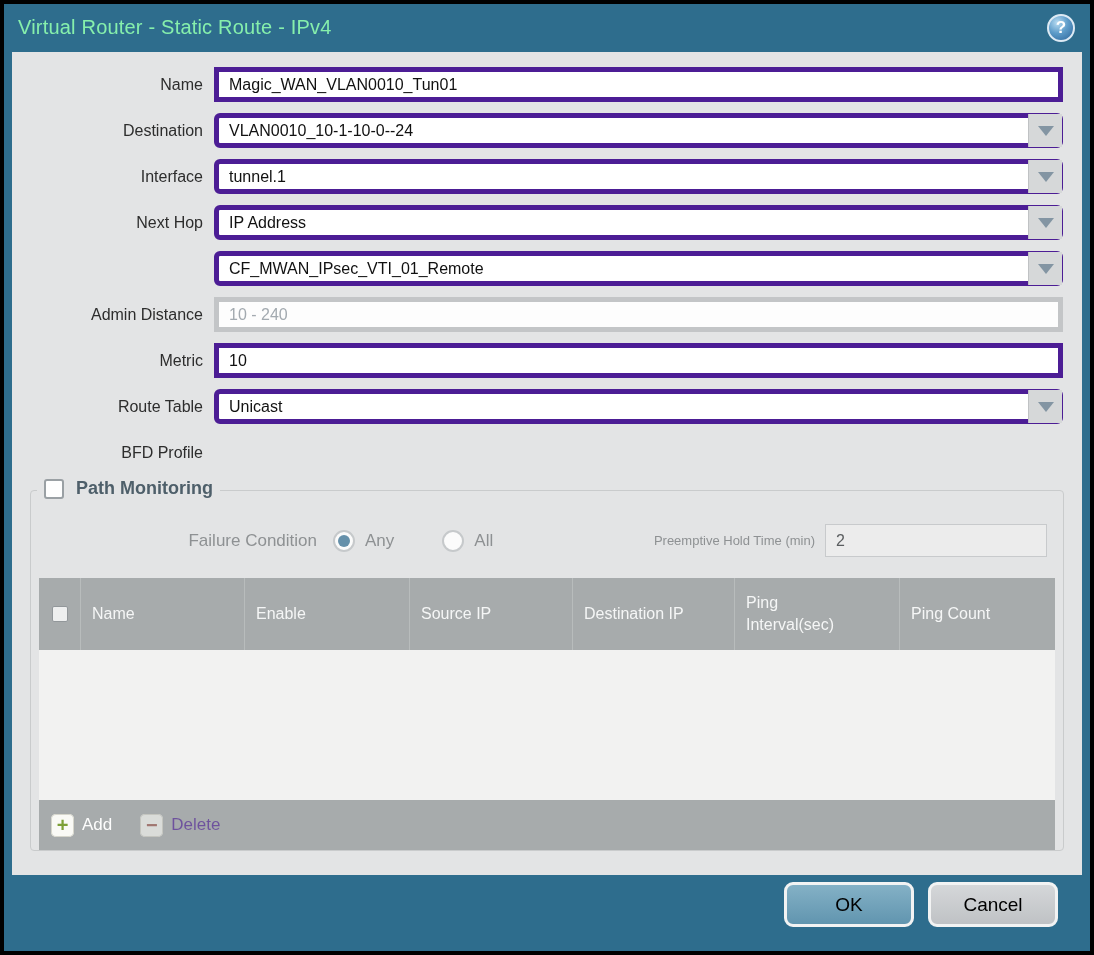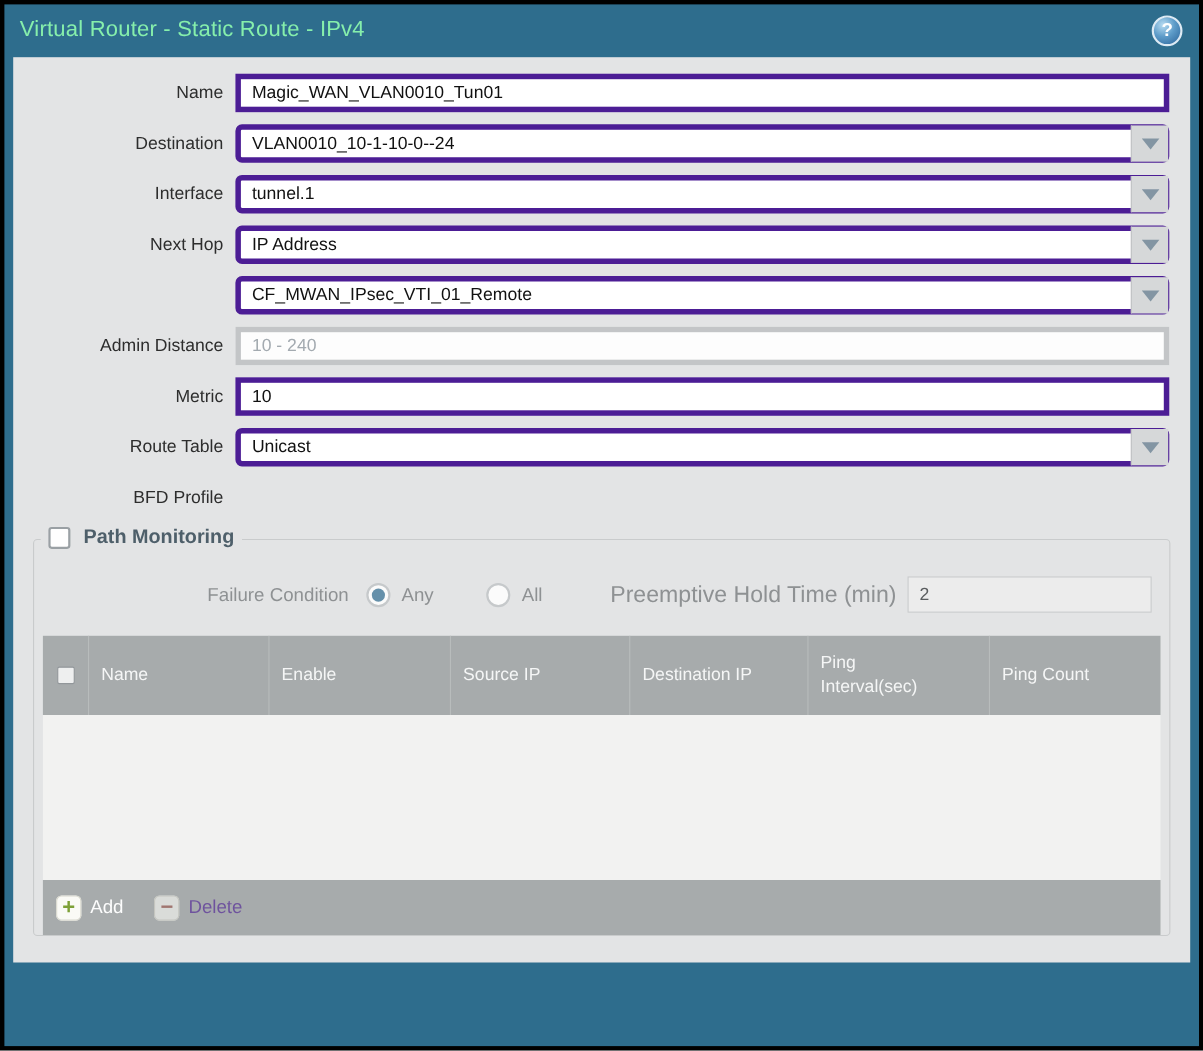--- a/index.html
+++ b/index.html
@@ -78,21 +78,21 @@
   .fc-label { width:278px; text-align:right; font-size:17px; color:#8e9193; flex:none; }
   .radio-opt { display:flex; align-items:center; margin-left:16px; gap:10px; cursor:pointer; }
   .radio {
     width:22px; height:22px; border-radius:50%;
     background:#fbfbfb; border:2px solid #c6c9cb;
     display:flex; align-items:center; justify-content:center;
   }
   .radio .dot { width:12px; height:12px; border-radius:50%; background:#6590aa; }
   .radio-label { font-size:17px; color:#8e9193; }
   .opt-all { margin-left:48px;text-align:right; }
-  .pht-label { margin-left:auto; font-size:21px; color:#8e9193; }
+  .pht-label { margin-left:auto; font-size:13px; color:#8e9193; }
   .pht-input {
     width:222px; height:33px; margin:0 8px 0 10px;
     background:#ececec; border:1px solid #c8cacc;
     font-family:"Liberation Sans", sans-serif;
     font-size:16px; color:#5a5d5f; padding:0 10px; outline:none; flex:none;
   }
 
   
   .pm-table { margin-top:4px; }
   .pm-thead {
@@ -277,14 +277,18 @@
           <div class="tbtn tbtn-delete">
             <div class="tbtn-icon">−</div>
             <div class="tbtn-label">Delete</div>
           </div>
         </div>
       </div>
     </div>
 
   </div>
 
+  <div class="btn-row">
+    <button class="dlg-btn ok">OK</button>
+    <button class="dlg-btn cancel">Cancel</button>
+  </div>
 
 </div>
 
 </body></html>

